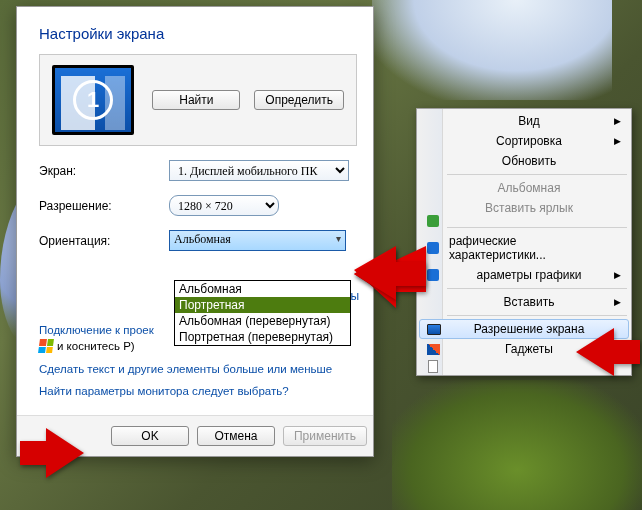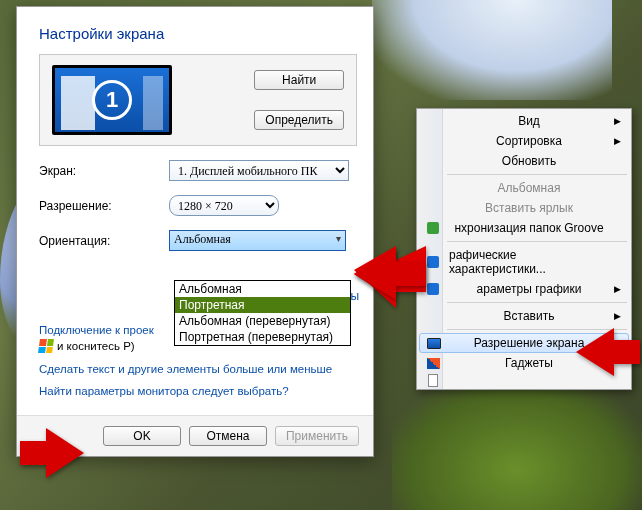--- a/index.html
+++ b/index.html
@@ -72,21 +72,21 @@
     width: 34px; height: 54px;
     background: rgba(255,255,255,0.8);
   }
   .monitor-thumb::after {
     content: "";
     position: absolute;
     right: 6px; top: 8px;
     width: 20px; height: 54px;
     background: rgba(255,255,255,0.4);
   }
-  .preview-btns { display: flex; flex-direction: column; gap: 20px; margin-left: auto; }
+  .preview-btns { display: flex; gap: 14px; margin-left: auto; align-items: flex-end; }
   .btn {
     min-width: 88px;
     padding: 2px 10px;
     border: 1px solid #888;
     background: linear-gradient(#fdfdfd, #e8e8e8);
     border-radius: 3px;
     font-family: inherit;
     font-size: 12px;
     cursor: pointer;
   }
@@ -154,21 +154,21 @@
     grid-template-rows: 1fr 1fr;
     gap: 1px;
     transform: skewX(-8deg);
   }
   .win-flag span:nth-child(1){background:#f25022;}
   .win-flag span:nth-child(2){background:#7fba00;}
   .win-flag span:nth-child(3){background:#00a4ef;}
   .win-flag span:nth-child(4){background:#ffb900;}
   .dialog-footer {
     border-top: 1px solid #ddd;
-    padding: 10px 14px;
+    padding: 10px 6px;
     display: flex;
     gap: 8px;
     justify-content: flex-end;
     background: #f4f4f4;
   }
   .dialog-footer .btn { min-width: 78px; }
   .trunc-link { color: #0b4fa8; }
 
   
   .ctxmenu {
@@ -347,21 +347,20 @@
   <div class="item disabled">
     <span>Альбомная</span>
   </div>
   <div class="item disabled">
     <span>Вставить ярлык</span>
   </div>
   <div class="item">
     <span class="icon-slot">
         <span class="ico-green"></span>
       </span>
-    <span>нхронизация папок Groove</span>
   </div>
   <div class="sep"></div>
   <div class="item">
     <span class="icon-slot">
         <span class="ico-blue"></span>
       </span>
     <span>рафические характеристики...</span>
   </div>
   <div class="item">
     <span class="icon-slot">

